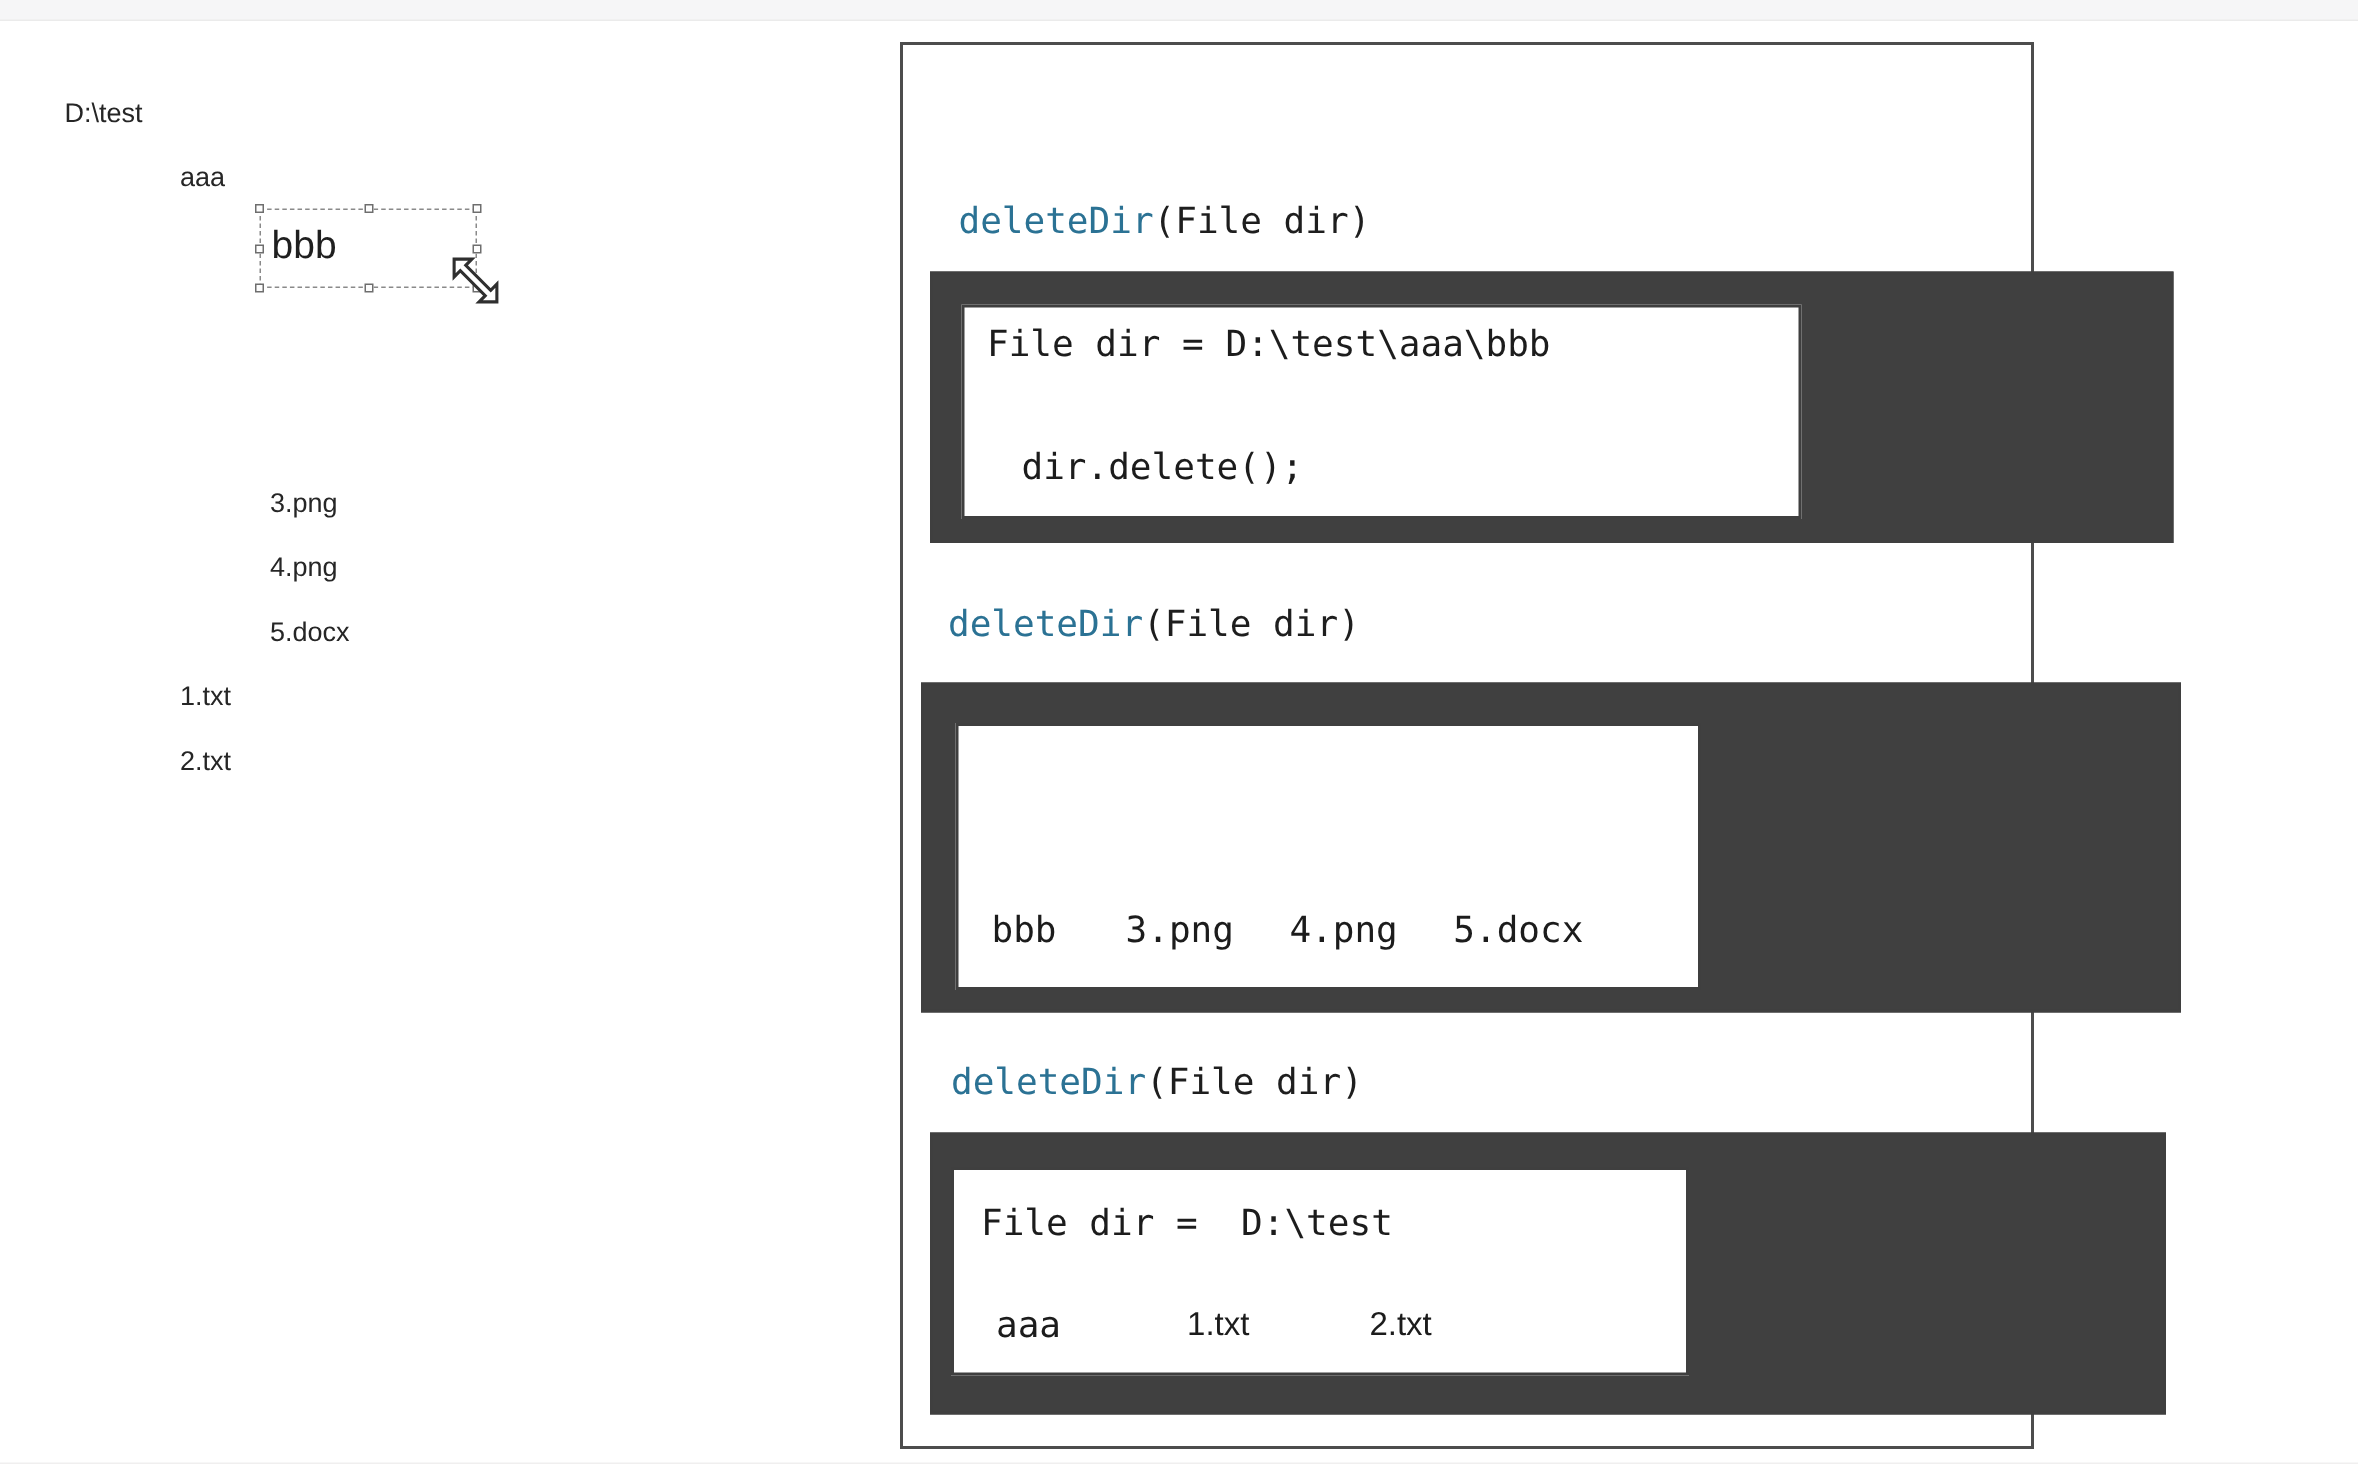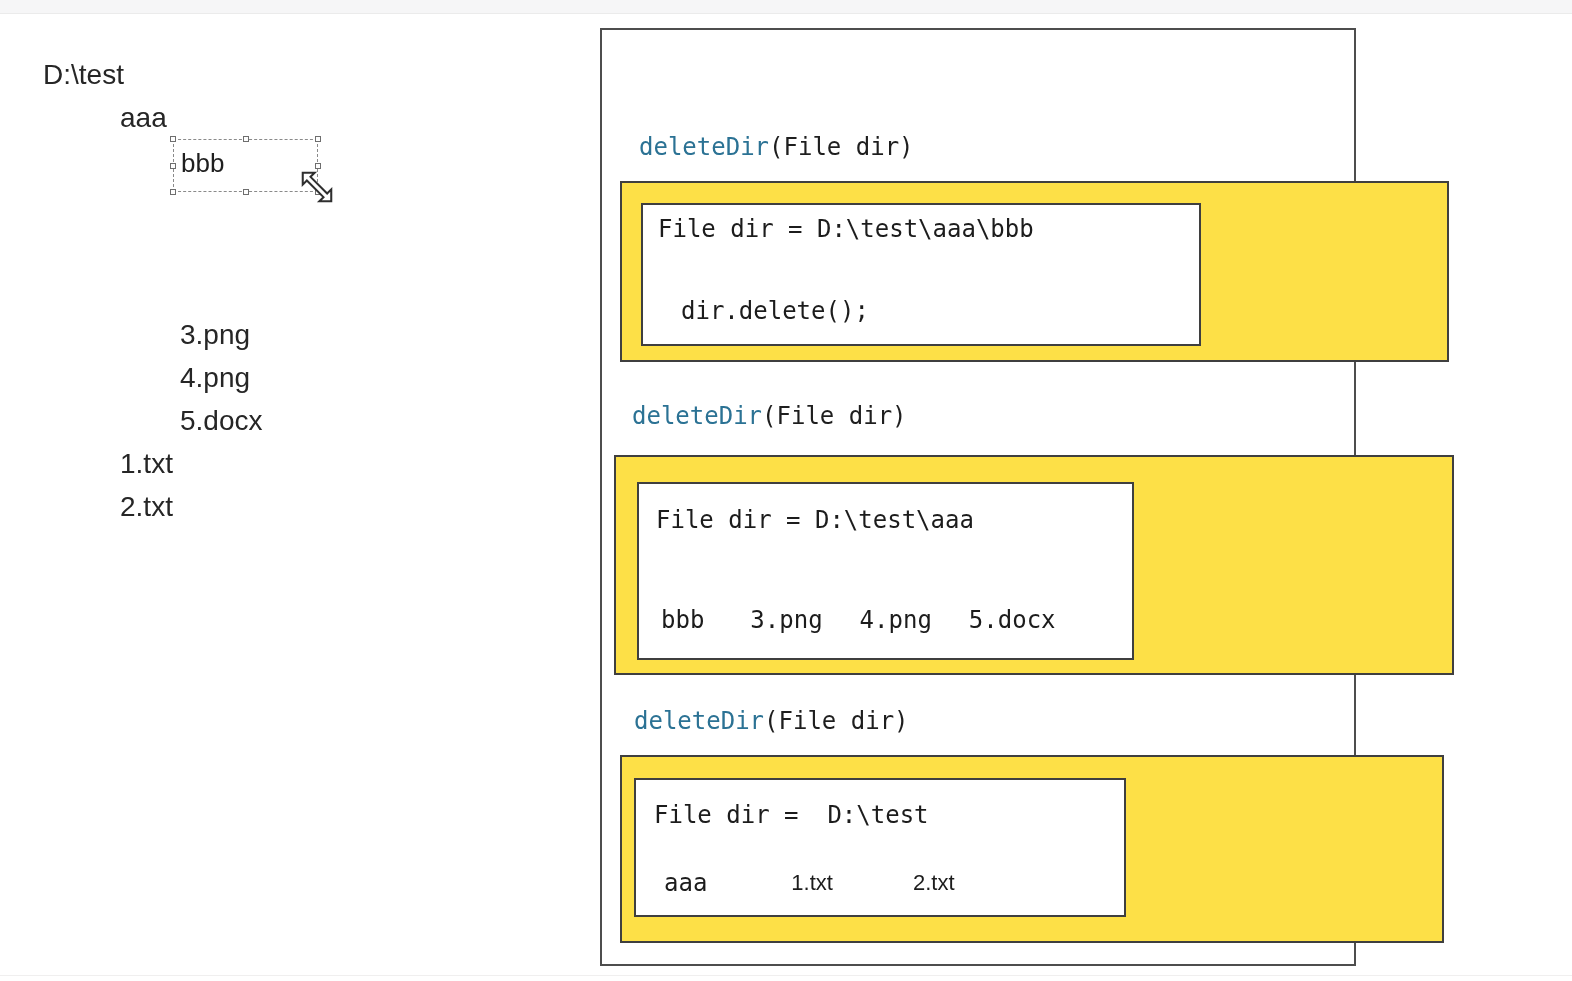--- a/index.html
+++ b/index.html
@@ -11,21 +11,21 @@
     position:absolute;left:0;top:0;width:100%;height:13px;
     background:#f6f6f7;border-bottom:1px solid #ebebeb;
   }
   .bottom-divider{
     position:absolute;left:0;top:975px;width:100%;height:0;
     border-top:1px solid #f0efef;
   }
 
   
   .tree-label{
-    position:absolute;color:#262626;font-size:28px;line-height:26px;white-space:pre;
+    position:absolute;color:#262626;font-size:18px;line-height:26px;white-space:pre;
   }
   .lbl-root{left:43px;top:62px;}
   .lbl-aaa{left:120px;top:105px;}
   .lbl-3png{left:180px;top:322px;}
   .lbl-4png{left:180px;top:365px;}
   .lbl-5docx{left:180px;top:408px;}
   .lbl-1txt{left:120px;top:451px;}
   .lbl-2txt{left:120px;top:494px;}
 
   .selection-box{
@@ -52,21 +52,21 @@
   .code{font-family:"DejaVu Sans Mono","Liberation Mono",monospace;}
   .fn-header{
     position:absolute;font-size:24px;line-height:28px;color:#1e1e1e;white-space:pre;
   }
   .fn-name{color:#2b7294;}
   .hdr-1{left:37px;top:103px;}
   .hdr-2{left:30px;top:372px;}
   .hdr-3{left:32px;top:677px;}
 
   .outer-box{
-    position:absolute;border:2px solid #3f3f3f;box-sizing:border-box;background:#fde047;
+    position:absolute;border:2px solid #3f3f3f;box-sizing:border-box;background:#404040;
   }
   .ob-1{left:18px;top:151px;width:829px;height:181px;}
   .ob-2{left:12px;top:425px;width:840px;height:220px;}
   .ob-3{left:18px;top:725px;width:824px;height:188px;}
 
   .inner-box{
     position:absolute;border:2px solid #3f3f3f;box-sizing:border-box;background:#ffffff;
   }
   .ib-1{left:19px;top:20px;width:560px;height:143px;}
   .ib-2{left:21px;top:25px;width:497px;height:178px;}
@@ -132,21 +132,20 @@
         <div class="var-line code vl-1">File dir = D:\test\aaa\bbb</div>
         <div class="body-line code bl-1">
           <span>dir.delete();</span>
         </div>
       </div>
     </div>
 
     <div class="fn-header code hdr-2"><span class="fn-name">deleteDir</span><span>(File dir)</span></div>
     <div class="outer-box ob-2">
       <div class="inner-box ib-2">
-        <div class="var-line code vl-2">File dir = D:\test\aaa</div>
         <div class="body-line code bl-2">
           <span class="gap-46">bbb</span>
           <span class="gap-37">3.png</span>
           <span class="gap-37">4.png</span>
           <span>5.docx</span>
         </div>
       </div>
     </div>
 
     <div class="fn-header code hdr-3"><span class="fn-name">deleteDir</span><span>(File dir)</span></div>

